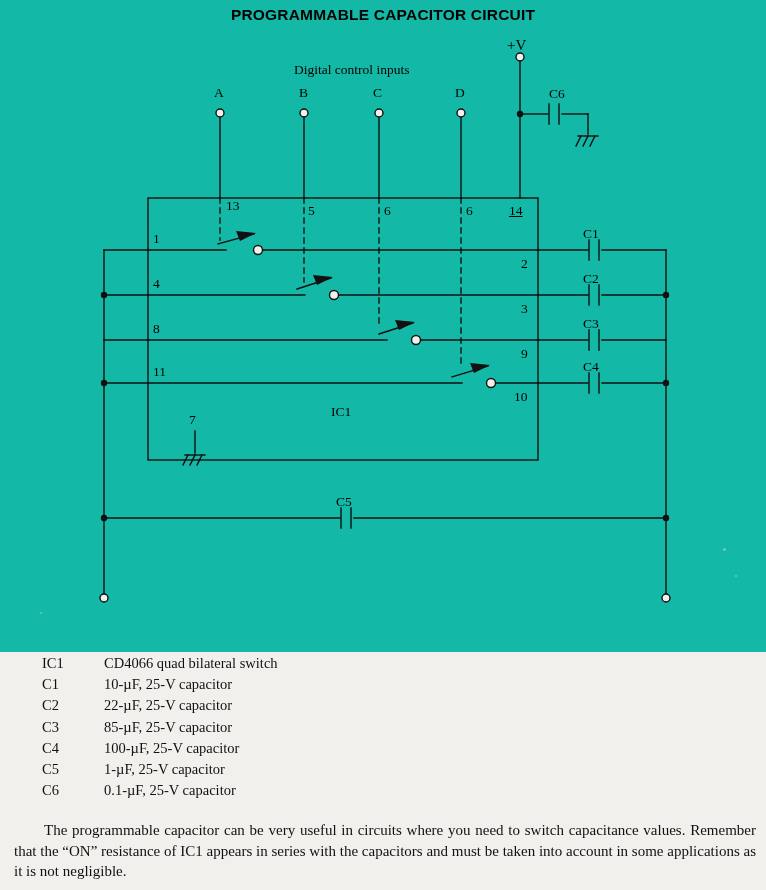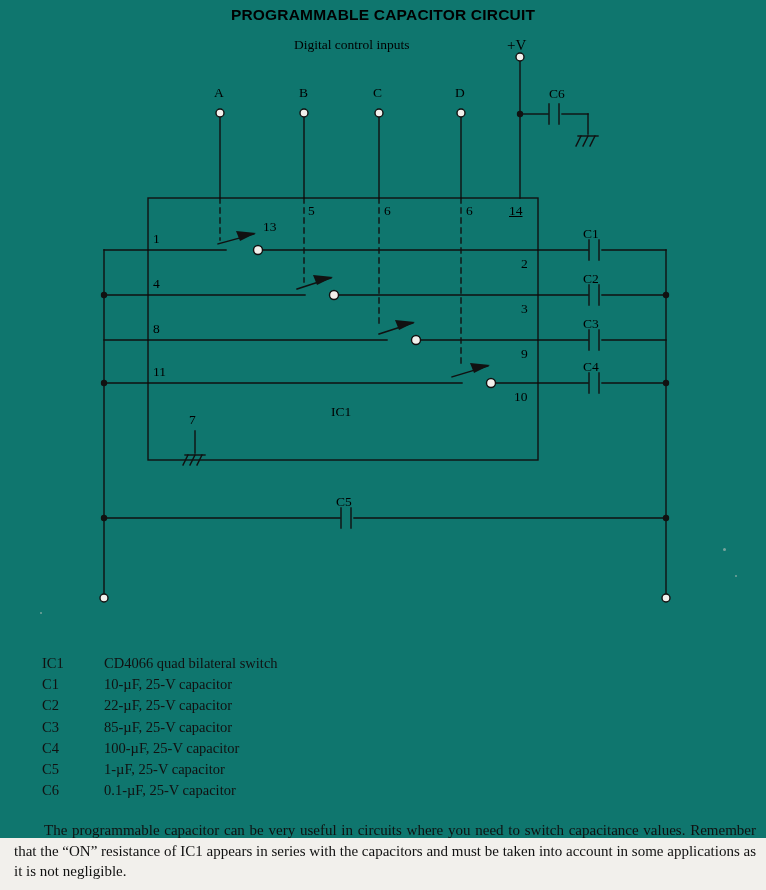--- a/index.html
+++ b/index.html
@@ -11,22 +11,22 @@
     width: 766px;
     height: 890px;
     position: relative;
     font-family: "Liberation Serif", serif;
     color: #111;
     overflow: hidden;
   }
   #page {
     position: relative;
     width: 766px;
-    height: 838px;
-    background: #0f766e;
+    height: 652px;
+    background: #14b8a6;
   }
   #title {
     position: absolute;
     top: 6px;
     left: 0;
     width: 766px;
     text-align: center;
     font-family: "Liberation Sans", sans-serif;
     font-weight: bold;
     font-size: 15.5px;
@@ -213,32 +213,32 @@
         <circle cx="104" cy="267" r="3.2" fill="#111" stroke="none"></circle>
         <circle cx="104" cy="355" r="3.2" fill="#111" stroke="none"></circle>
         <circle cx="104" cy="490" r="3.2" fill="#111" stroke="none"></circle>
         <circle cx="666" cy="267" r="3.2" fill="#111" stroke="none"></circle>
         <circle cx="666" cy="355" r="3.2" fill="#111" stroke="none"></circle>
         <circle cx="666" cy="490" r="3.2" fill="#111" stroke="none"></circle>
       </g>
     </svg>
 
     
-    <div class="lbl" style="left:294px; top:9px;">Digital control inputs</div>
+    <div class="lbl" style="left:294px; top:34px;">Digital control inputs</div>
     <div class="lbl big" style="left:507px; top:9px;">+V</div>
 
     <div class="lbl" style="left:214px; top:57px;">A</div>
     <div class="lbl" style="left:299px; top:57px;">B</div>
     <div class="lbl" style="left:373px; top:57px;">C</div>
     <div class="lbl" style="left:455px; top:57px;">D</div>
 
     <div class="lbl" style="left:549px; top:58px;">C6</div>
 
     
-    <div class="lbl" style="left:226px; top:191px;margin-left:37px;">13</div>
+    <div class="lbl" style="left:226px; top:170px;">13</div>
     <div class="lbl" style="left:308px; top:175px;">5</div>
     <div class="lbl" style="left:384px; top:175px;">6</div>
     <div class="lbl" style="left:466px; top:175px;">6</div>
     <div class="lbl" style="left:509px; top:175px;text-decoration:underline;">14</div>
 
     
     <div class="lbl" style="left:153px; top:203px;">1</div>
     <div class="lbl" style="left:153px; top:248px;">4</div>
     <div class="lbl" style="left:153px; top:293px;">8</div>
     <div class="lbl" style="left:153px; top:336px;">11</div>

